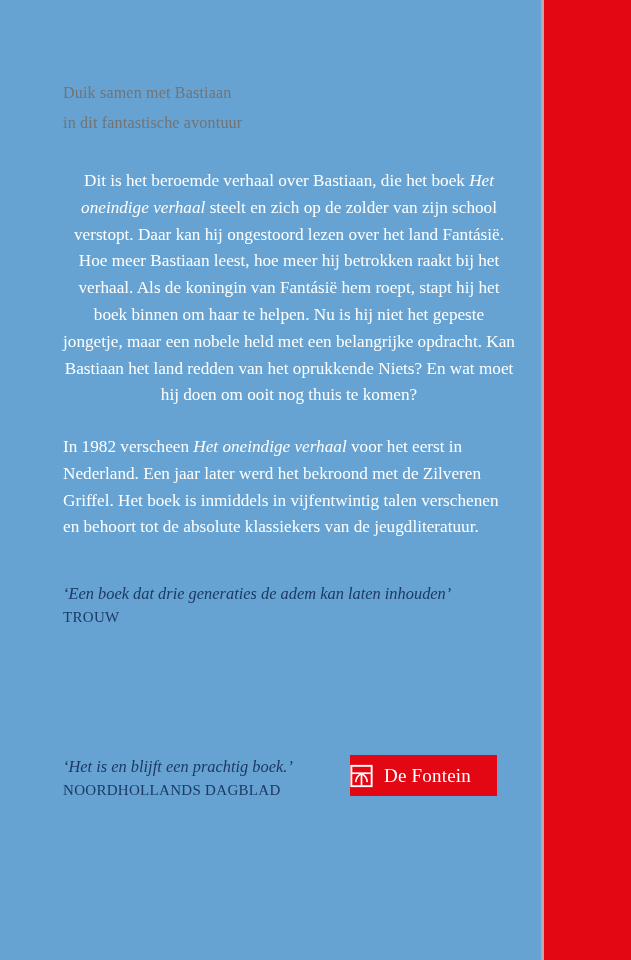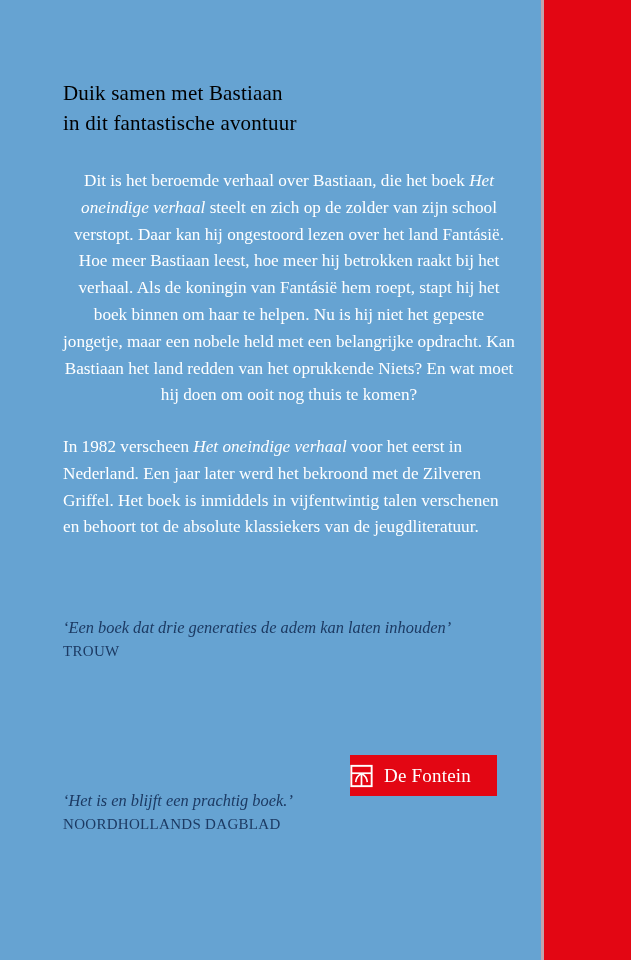--- a/index.html
+++ b/index.html
@@ -46,22 +46,22 @@
     top: 0;
     width: 452px;
     height: 960px;
   }
 
   .headline {
     position: absolute;
     left: 0;
     top: 78px;
     width: 452px;
-    color: #000000;
-    font-size: 21px;
+    color: #737373;
+    font-size: 16px;
     line-height: 30px;
     letter-spacing: 0.2px;
     white-space: pre-line;
   }
 
   .body-block {
     position: absolute;
     left: 0;
     width: 452px;
     color: #ffffff;
@@ -73,21 +73,20 @@
 
   .book-title-italic {
     font-style: italic;
   }
 
   .quote-group {
     position: absolute;
     left: 0;
     width: 452px;
     color: #1c3a63;
-    margin-top: 34px;
   }
   #quote-1 { top: 582px; }
   #quote-2 { top: 657px; }
   #quote-3 { top: 755px; }
 
   .quote-text {
     font-style: italic;
     font-size: 16.4px;
     line-height: 24px;
   }

